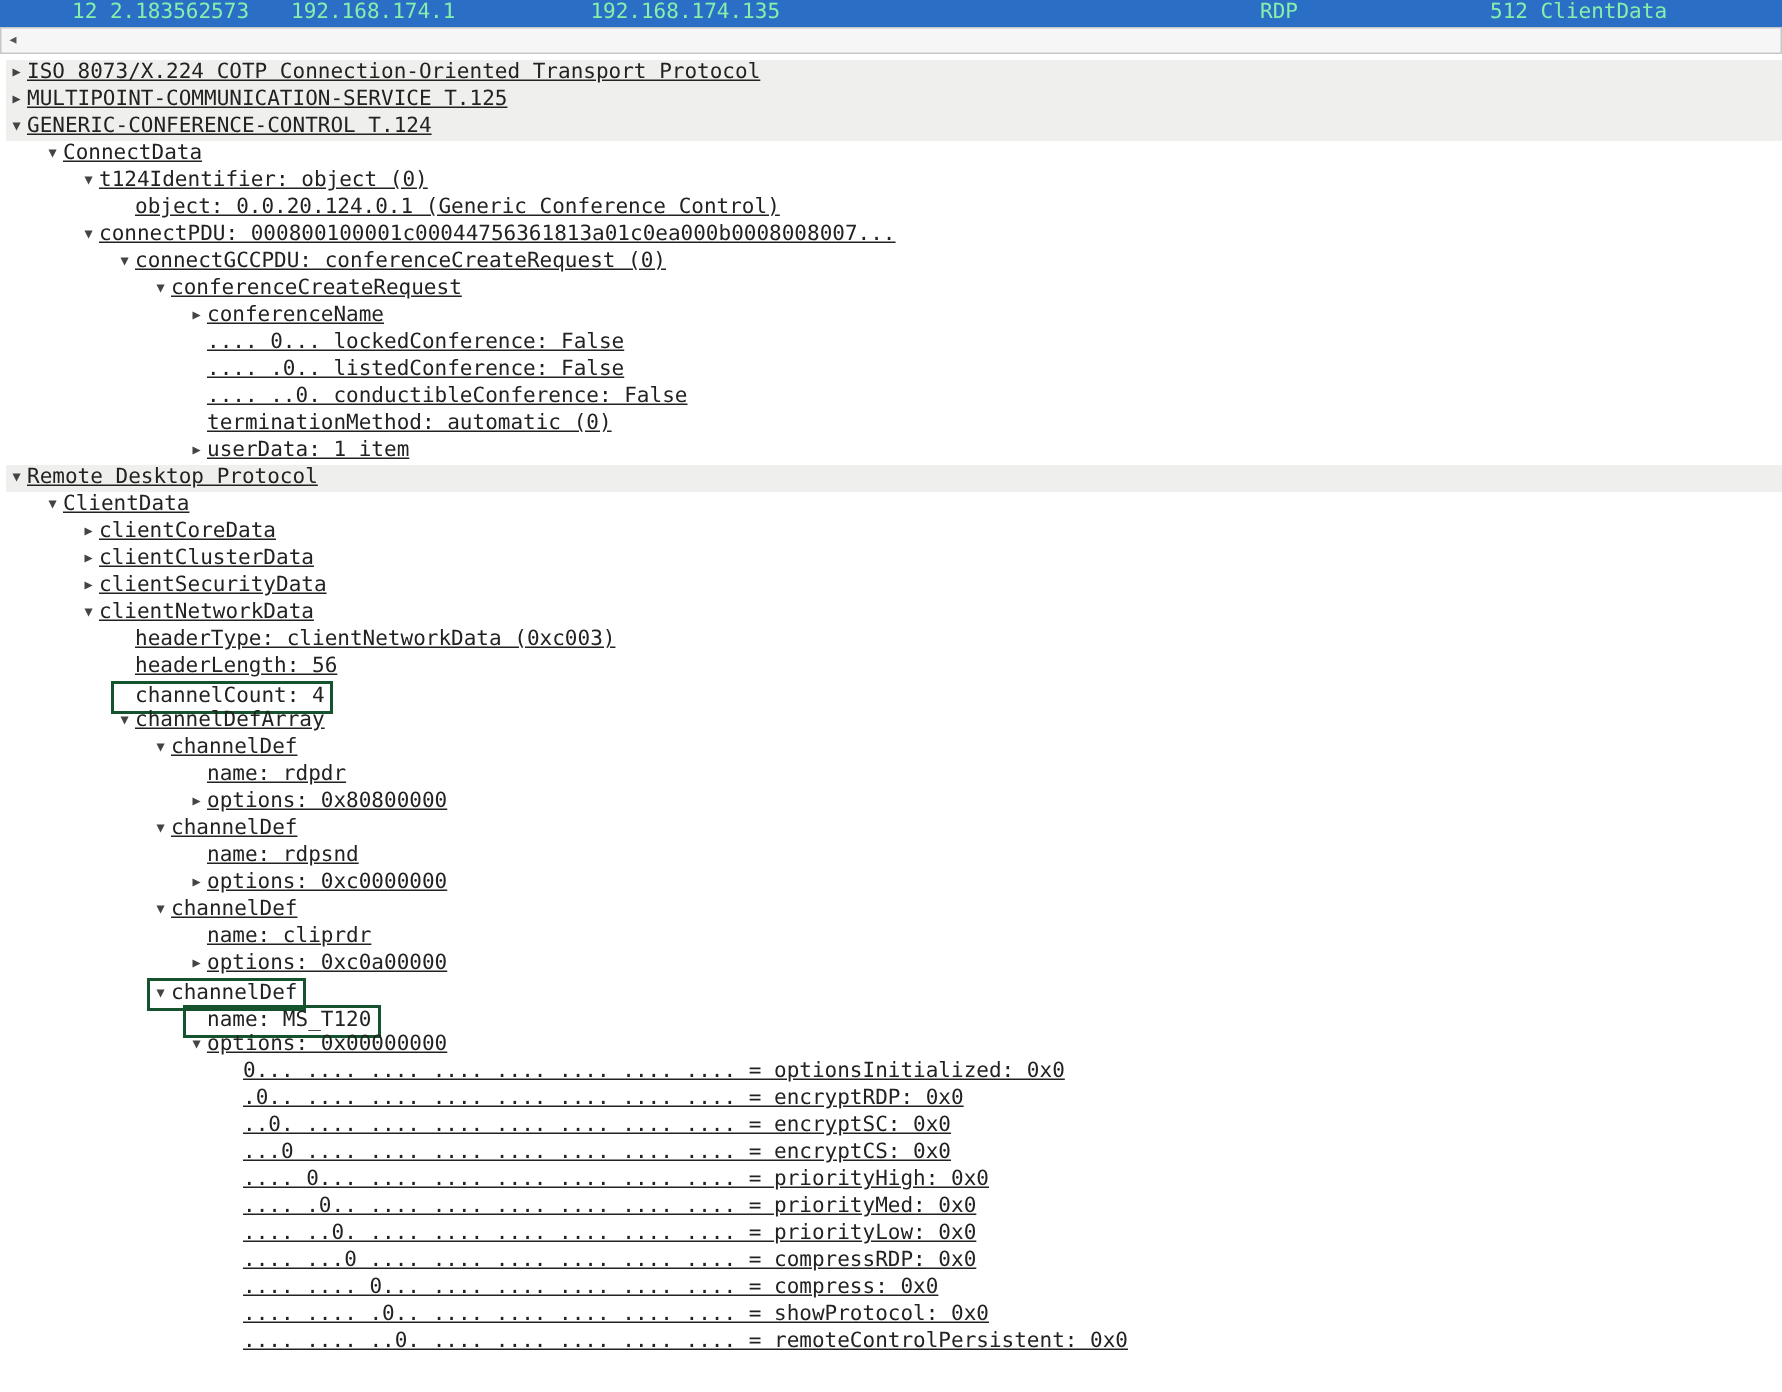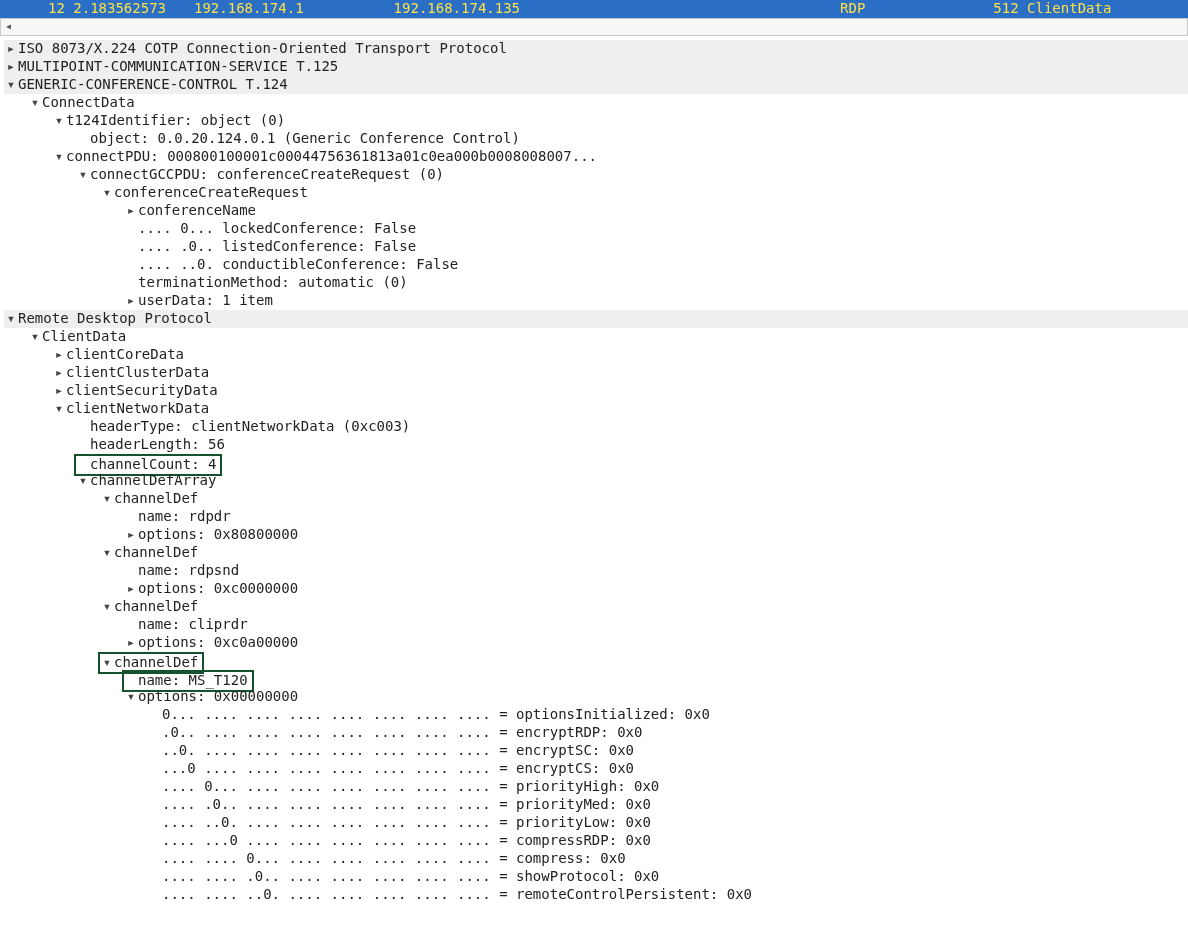--- a/index.html
+++ b/index.html
@@ -7,21 +7,21 @@
     margin: 0; padding: 0;
     font-family: "DejaVu Sans Mono","Liberation Mono","Consolas",monospace;
     font-size: 14px;
     line-height: 1.28;
     background: #ffffff;
     color: #222;
     width: 1188px;
   }
   .tophdr {
     background: #2a6fc5;
-    color: #fde047;
+    color: #86efac;
     width: 100%;
     height: 18px;
     overflow: hidden;
     white-space: pre;
     padding: 0 4px;
   }
   .scrollcue {
     width: 100%;
     height: 18px;
     border: 1px solid #c8c8c8;
@@ -29,20 +29,21 @@
     position: relative;
   }
   .scrollcue .arrow {
     position: absolute; left: 4px; top: 0px;
     color: #555;
     font-size: 12px;
   }
   .tree {
     padding: 4px 0 8px 4px;
     white-space: pre;
+    text-decoration: underline;
   }
   .row {
     display: block;
     height: 18px;
   }
   .row.shaded { background: #efefed; }
   .boxed {
     border: 2px solid #14532d;
     display: inline-block;
     padding: 0 4px 0 0;

